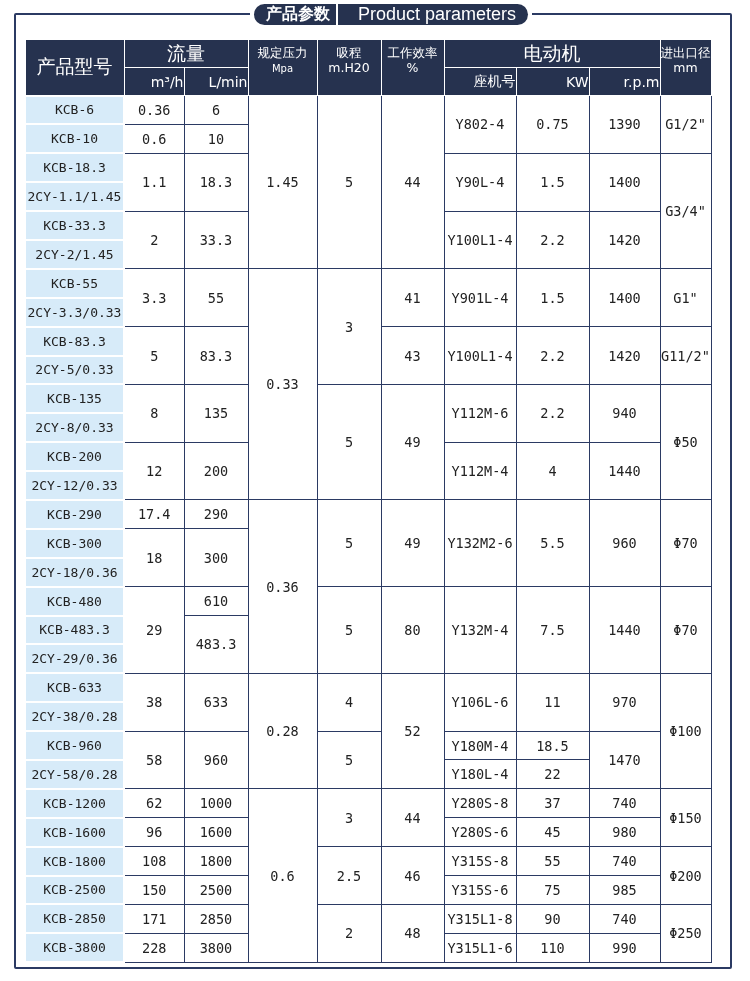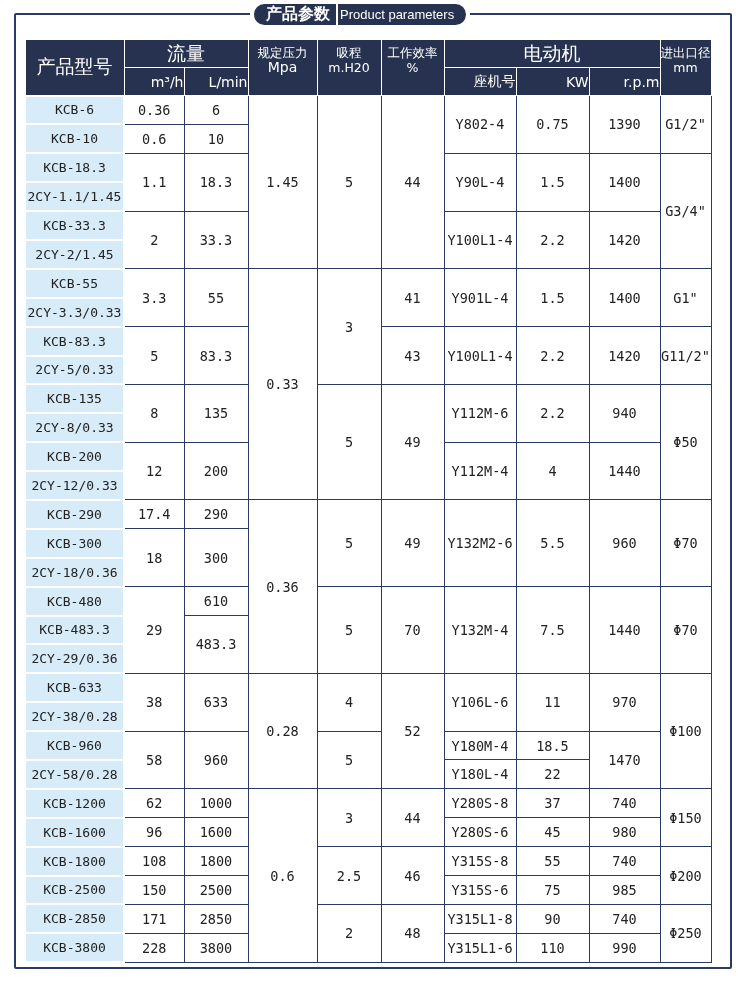--- a/index.html
+++ b/index.html
@@ -2,21 +2,21 @@
 <html><head>
 <meta charset="utf-8">
 <style>
   html,body{margin:0;padding:0;background:#ffffff;}
   body{width:750px;height:981px;position:relative;overflow:hidden;font-family:"DejaVu Sans","Liberation Sans",sans-serif;}
   .frame{position:absolute;left:14px;top:13px;width:718px;height:956px;border:2.5px solid #2b3a63;border-radius:2px;box-sizing:border-box;}
   .title-pill{position:absolute;left:250px;top:2px;height:25px;background:#fff;display:flex;align-items:center;padding:0 4px;}
   .title-inner{display:flex;align-items:stretch;background:#26324f;border-radius:13px;overflow:hidden;}
   .title-cn{color:#fff;font-weight:bold;font-size:16px;padding:0 6px 0 12px;display:flex;align-items:center;}
   .title-sep{width:2px;background:#fff;}
-  .title-en{color:#fff;font-size:13px;padding:0 12px 0 2px;display:flex;align-items:center;font-family:"Liberation Sans",sans-serif;}
+  .title-en{color:#fff;font-size:18px;padding:0 12px 0 20px;display:flex;align-items:center;font-family:"Liberation Sans",sans-serif;}
   table{position:absolute;left:24px;top:39px;border-collapse:collapse;table-layout:fixed;}
   td,th{border:1.5px solid #2b3a63;text-align:center;vertical-align:middle;padding:0;font-size:13.5px;color:#222;font-family:"DejaVu Sans Mono","Liberation Mono",monospace;font-weight:normal;overflow:hidden;white-space:nowrap;}
   th{background:#26324f;color:#fff;font-family:"DejaVu Sans","Liberation Sans",sans-serif;border-color:#ffffff;}
   th.big{font-size:19px;}
   th.mid{font-size:12.5px;line-height:15px;}
   th.sub{font-size:14px;text-align:right;}
   td.model{background:#d7ebf9;border-color:#ffffff;border-width:2px;font-size:13px;color:#222;text-align:center;}
   td.val{background:#fff;}
   tr.body-row{height:28.9px;}
 </style>
@@ -42,21 +42,21 @@
       <col style="width:63px">
       <col style="width:72px">
       <col style="width:73px">
       <col style="width:71px">
       <col style="width:47px">
   </colgroup>
   <tbody>
       <tr style="height:28px">
     <th rowspan="2" class="big">产品型号</th>
     <th colspan="2" class="big">流量</th>
-    <th rowspan="2" class="mid"><span>规定压力</span><br><span style="font-size:14px">Mpa</span><br>&nbsp;</th>
+    <th rowspan="2" class="mid"><span>规定压力</span><br><span style="font-size:10px">Mpa</span><br>&nbsp;</th>
     <th rowspan="2" class="mid"><span>吸程</span><br><span>m.H20</span><br>&nbsp;</th>
     <th rowspan="2" class="mid"><span>工作效率</span><br><span>%</span><br>&nbsp;</th>
     <th colspan="3" class="big">电动机</th>
     <th rowspan="2" class="mid"><span>进出口径</span><br><span>mm</span><br>&nbsp;</th>
   </tr>
   <tr style="height:28px">
     <th class="sub">m³/h</th>
     <th class="sub">L/min</th>
     <th class="sub">座机号</th>
     <th class="sub">KW</th>
@@ -191,21 +191,21 @@
 
   <tr class="body-row">
     <td class="model">2CY-18/0.36</td>
   </tr>
 
   <tr class="body-row">
     <td class="model">KCB-480</td>
     <td class="val" rowspan="3">29</td>
     <td class="val">610</td>
     <td class="val" rowspan="3">5</td>
-    <td class="val" rowspan="3">70</td>
+    <td class="val" rowspan="3">80</td>
     <td class="val" rowspan="3">Y132M-4</td>
     <td class="val" rowspan="3">7.5</td>
     <td class="val" rowspan="3">1440</td>
     <td class="val" rowspan="3">Φ70</td>
   </tr>
 
   <tr class="body-row">
     <td class="model">KCB-483.3</td>
     <td class="val" rowspan="2">483.3</td>
   </tr>

